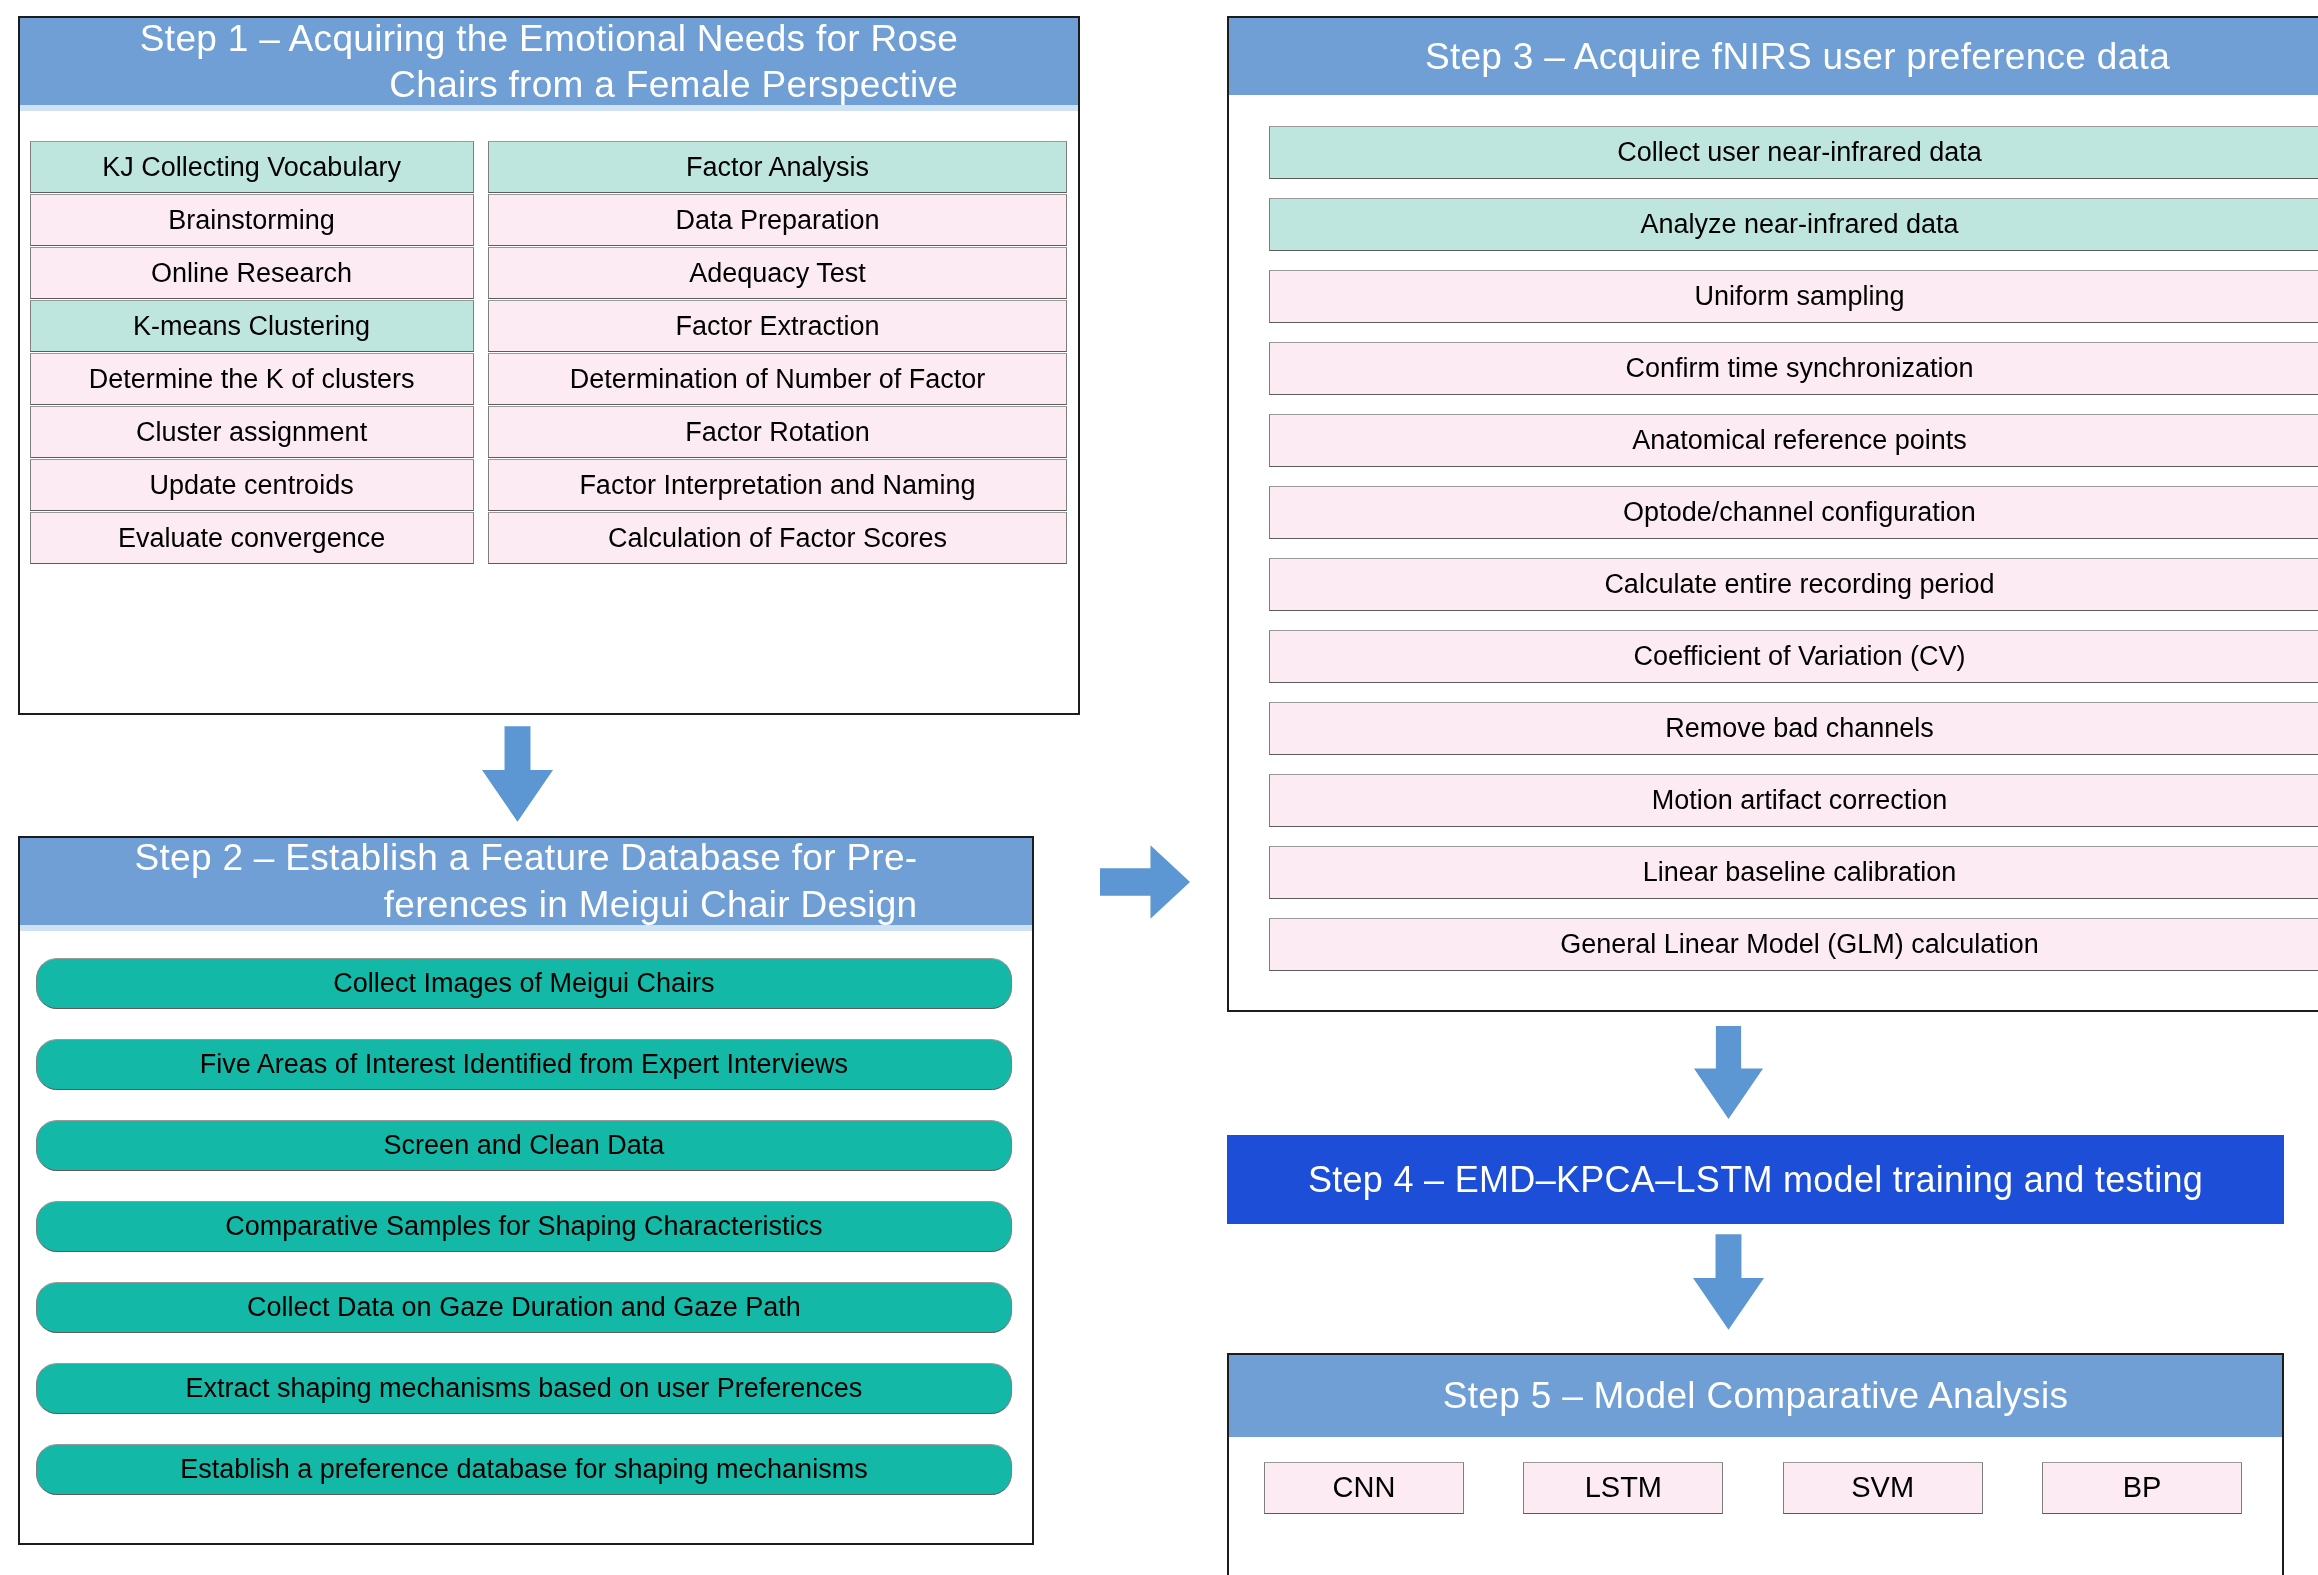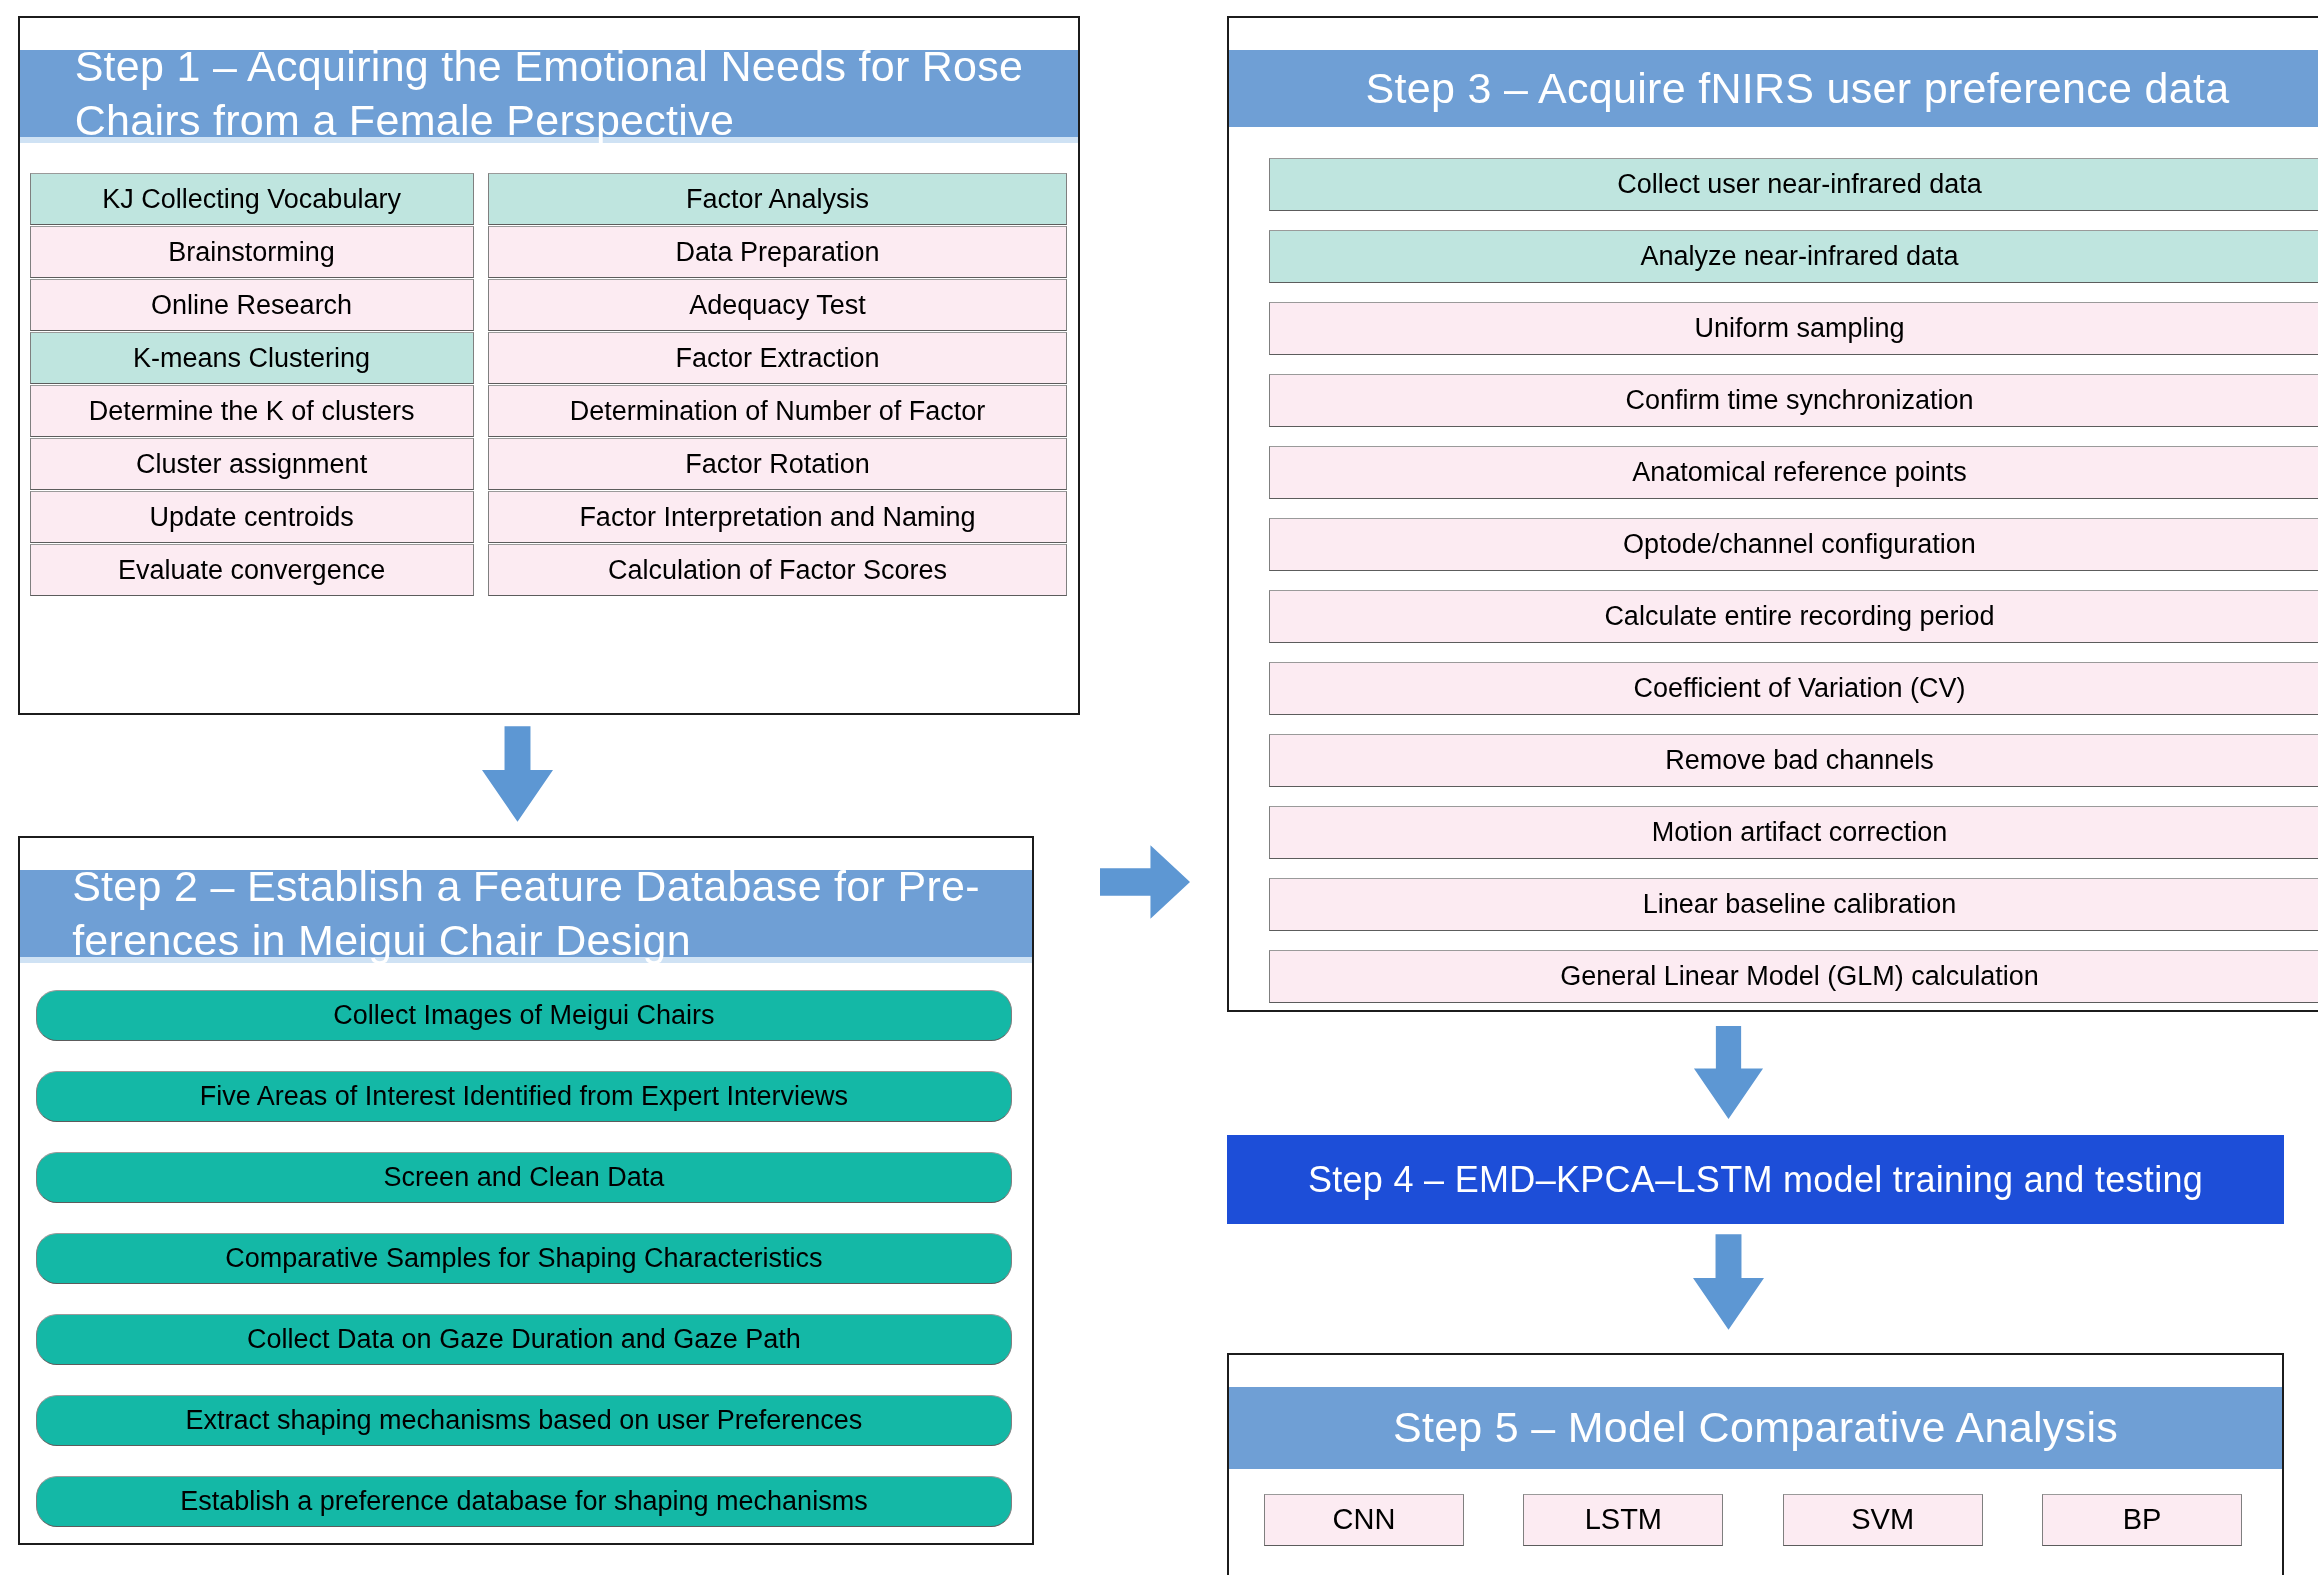--- a/index.html
+++ b/index.html
@@ -6,22 +6,22 @@
   body{
     width:2319px;height:1576px;position:relative;overflow:hidden;
     font-family:"Liberation Sans",sans-serif;color:#000;
   }
   .panel{
     position:absolute;background:#ffffff;border:2.1px solid #1c1c1c;
     box-sizing:border-box;
   }
   .panel-header{
     background:#6f9fd5;color:#ffffff;display:flex;align-items:center;justify-content:center;
-    text-align:left;white-space:pre-line;letter-spacing:0.3px;
-    font-size:43px;line-height:1.25;box-sizing:border-box;margin-top:32px;
+    text-align:right;white-space:pre-line;letter-spacing:0.3px;
+    font-size:37px;line-height:1.25;box-sizing:border-box;
   }
   .panel-header.striped{border-bottom:6.2px solid #cfe2f4;}
   .box{
     background:#fcebf2;border:1.4px solid #7f7f7f;border-top-color:#9a9a9a;border-bottom-color:#5c5c5c;
     display:flex;align-items:center;justify-content:center;text-align:center;
     font-size:27px;box-sizing:border-box;flex:0 0 auto;
   }
   .box.teal{background:#bfe5df;}
   .box.pink{background:#fcebf2;}
   .box.green{background:#14b8a6;border-radius:21px;}

